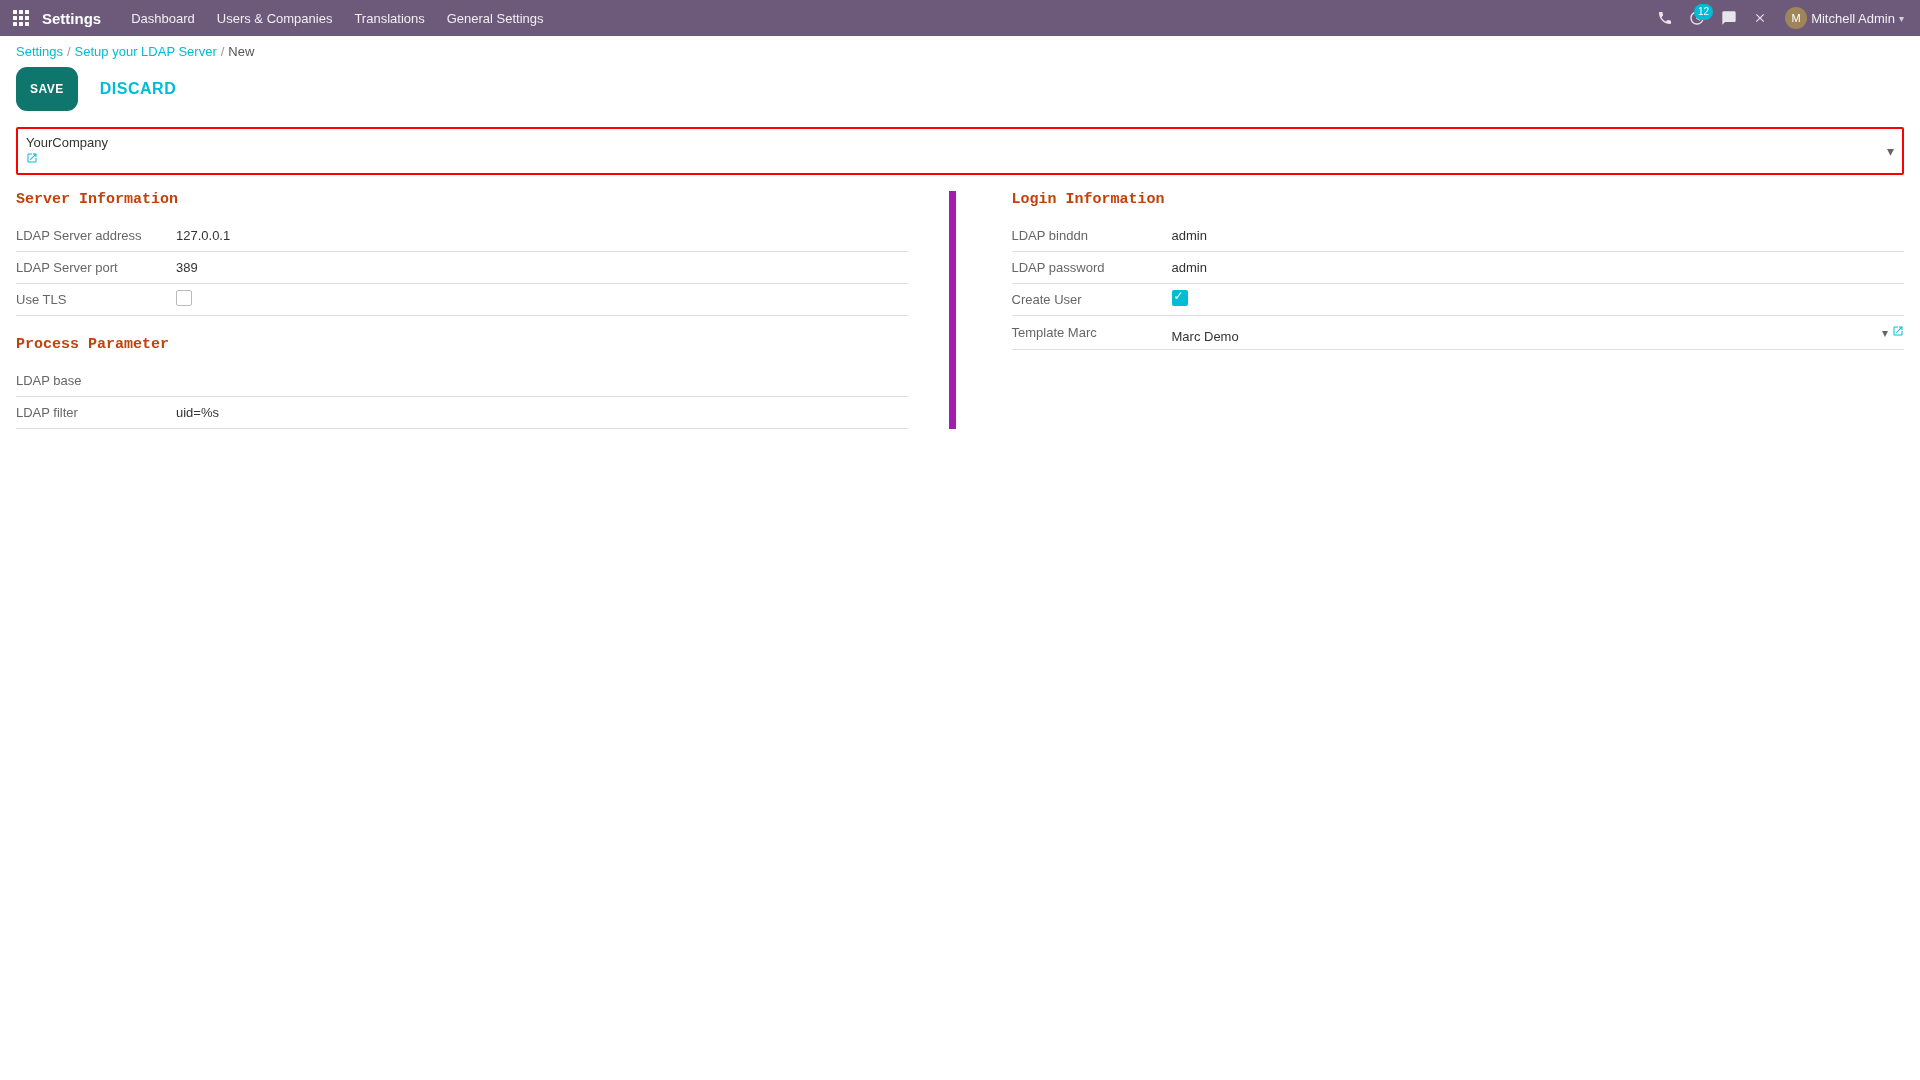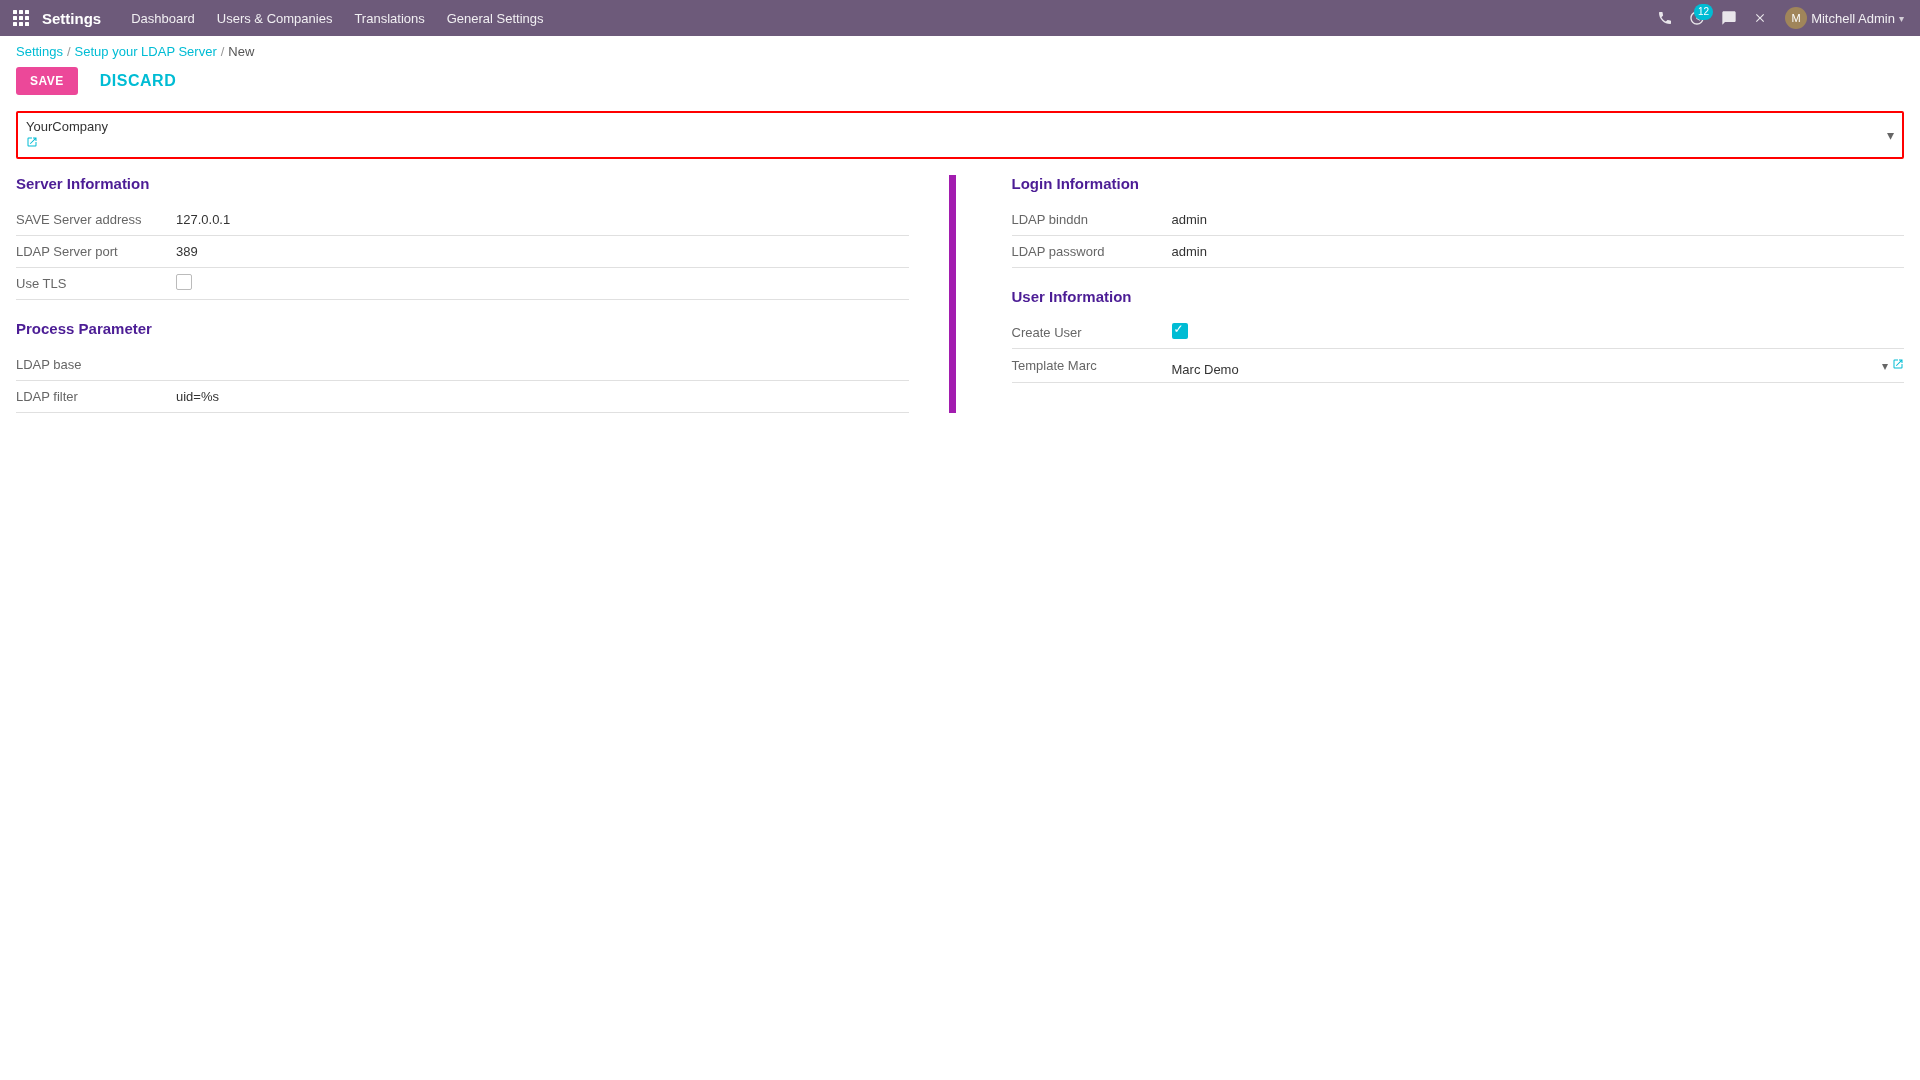--- a/index.html
+++ b/index.html
@@ -109,27 +109,27 @@
       color: #555;
     }
 
     
     .action-bar {
       padding: 4px 16px 12px;
       display: flex;
       gap: 8px;
     }
     .btn-save {
-      background: #ec4899;
+      background: #0f766e;
       color: #fff;
       border: none;
-      padding: 7px 14px;
+      padding: 15px 14px;
       font-size: 12px;
       font-weight: bold;
-      border-radius: 3px;
+      border-radius: 11px;
       cursor: pointer;
       letter-spacing: 0.5px;
     }
     .btn-discard {
       background: transparent;
       color: #00bcd4;
       border: none;
       padding: 5px 14px;
       font-size: 16px;
       font-weight: bold;
@@ -179,22 +179,23 @@
     }
     .right-panel {
       flex: 1;
       padding-left: 56px;
       border-left: 7px solid #a21caf;
     }
 
     .section-title {
       font-size: 15px;
       font-weight: bold;
-      color: #4c1d95;
+      color: #c2410c;
       margin-bottom: 12px;
+      font-family: Liberation Mono, monospace;
     }
 
     .field-row {
       display: flex;
       align-items: center;
       border-bottom: 1px solid #e0e0e0;
       padding: 5px 0;
       min-height: 32px;
     }
     .field-label {
@@ -337,21 +338,21 @@
   <span class="company-dropdown-arrow">▾</span>
 </div>
 
 <div class="main-content">
 
   <div class="left-panel">
 
     <div class="section-title">Server Information</div>
 
     <div class="field-row">
-      <div class="field-label">SAVE Server address</div>
+      <div class="field-label">LDAP Server address</div>
       <div class="field-value">
         <input type="text" value="127.0.0.1" style="">
       </div>
     </div>
 
     <div class="field-row">
       <div class="field-label">LDAP Server port</div>
       <div class="field-value">
         <input type="text" value="389" style="">
       </div>
@@ -391,21 +392,20 @@
       </div>
     </div>
 
     <div class="field-row">
       <div class="field-label">LDAP password</div>
       <div class="field-value">
         <input type="text" value="admin" style="">
       </div>
     </div>
 
-    <div class="section-title section-gap">User Information</div>
 
     <div class="field-row">
       <div class="field-label">Create User</div>
       <div class="field-value">
         <span class="checkbox-checked"></span>
       </div>
     </div>
 
     <div class="field-row">
       <div class="field-label">Template Marc</div>

